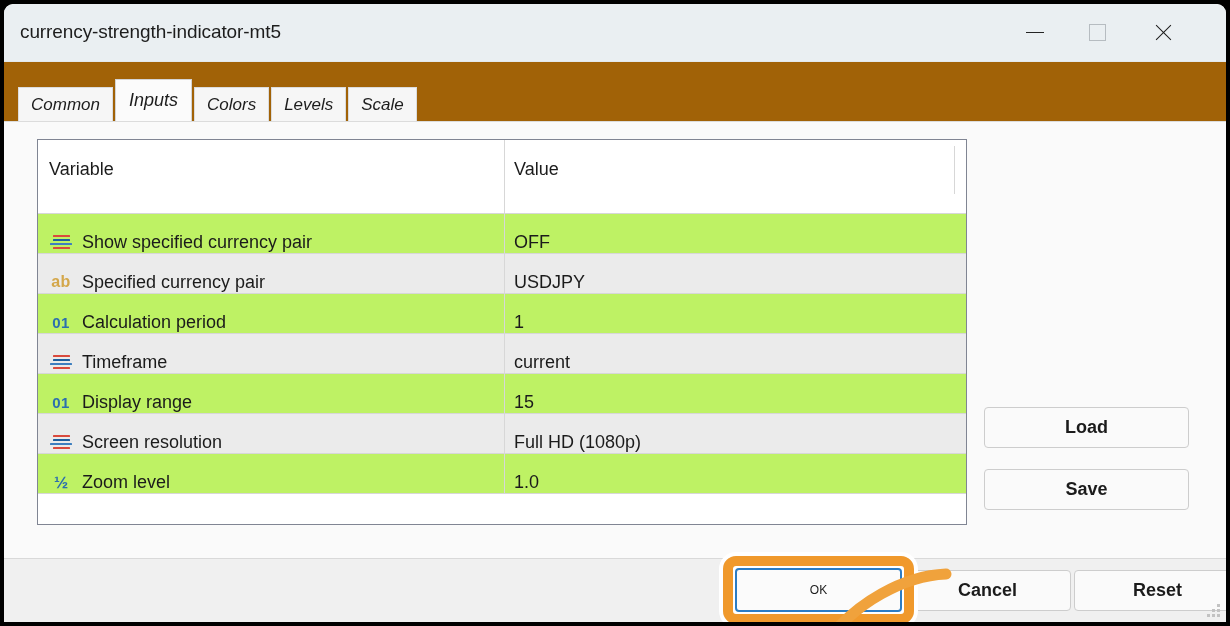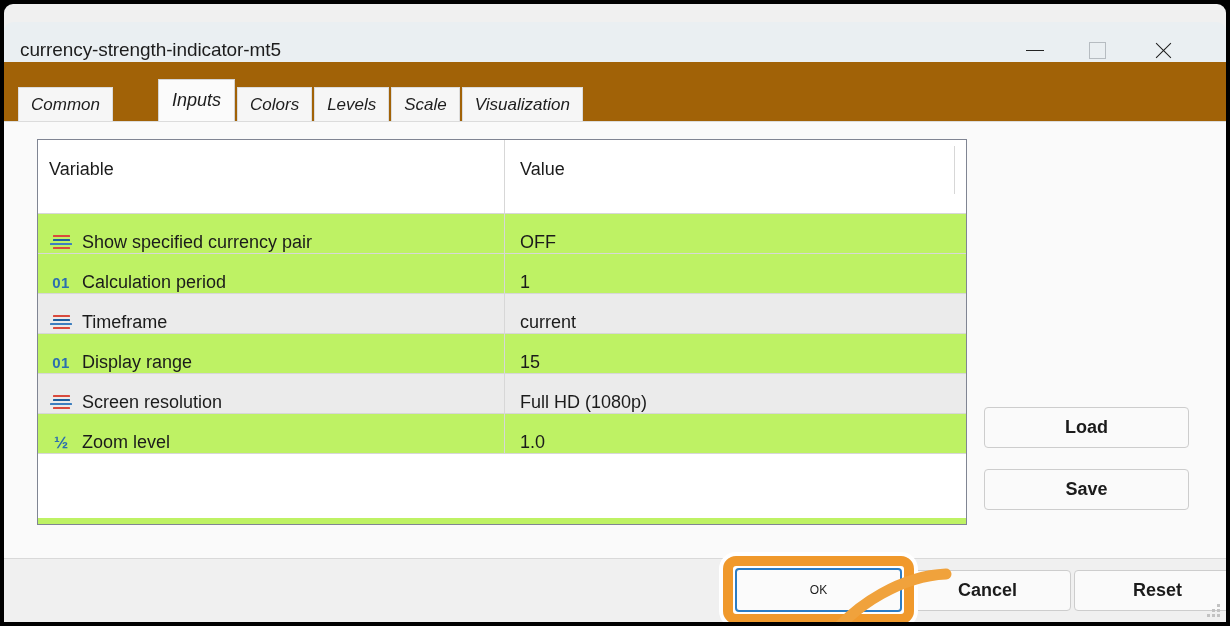--- a/index.html
+++ b/index.html
@@ -20,21 +20,20 @@
     overflow: hidden;
   }
 
   
   #titlebar {
     position: absolute; left: 0; top: 0;
     width: 100%; height: 58px;
     background: #eaeff2;
     border-radius: 9px 9px 0 0;
     border-bottom: 1px solid #e3e8eb;
-    margin-top: 18px;
   }
   #title-text {
     position: absolute; left: 16px; top: 17px;
     font-size: 19px;
     color: #1d1d1d;
     letter-spacing: -0.1px;
     white-space: nowrap;
   }
   .titlebar-btn {
     position: absolute; top: 0;
@@ -89,21 +88,20 @@
     cursor: default;
   }
   .tab.active {
     height: 42px;
     background: #fbfbfb;
     border-color: #d4d4d4;
     position: relative;
     z-index: 3;
     font-size: 18px;
     padding: 0 13px;
-    margin-left: 43px;
   }
 
   
   #content {
     position: absolute; left: 0; top: 117px;
     width: 100%; height: 437px;
     background: #fafafa;
     border-top: 1px solid #dcdcdc;
   }
 
@@ -135,21 +133,21 @@
   .cell-var {
     width: 466px;
     display: flex; align-items: center;
     padding-left: 11px;
     font-size: 18px; color: #1b1b1b;
     white-space: nowrap;
   }
   .cell-val {
     flex: 1;
     display: flex; align-items: center;
-    padding-left: 16px;
+    padding-left: 10px;
     font-size: 18px; color: #1b1b1b;
     white-space: nowrap;
   }
   .col-divider {
     position: absolute; left: 466px; top: 0;
     width: 1px; height: 100%;
     background: #d7d7d7;
   }
   .hdr-right-tick {
     position: absolute; right: 11px; top: 6px;
@@ -274,21 +272,20 @@
     </div>
   </div>
 
   <div id="tabstrip">
     <div id="tabs">
       <div class="tab">Common</div>
       <div class="tab active">Inputs</div>
       <div class="tab">Colors</div>
       <div class="tab">Levels</div>
       <div class="tab">Scale</div>
-      <div class="tab">Visualization</div>
     </div>
   </div>
 
   <div id="content">
 
     <div id="table-box">
 
       <div class="trow header">
         <div class="col-divider"></div>
         <div class="hdr-right-tick"></div>
@@ -303,20 +300,28 @@
             <i class="r"></i>
               <i class="b"></i>
               <i class="w"></i>
               <i class="r"></i>
           </span>
           <span>Show specified currency pair</span>
         </div>
         <div class="cell-val">OFF</div>
       </div>
 
+      <div class="trow alt">
+        <div class="col-divider"></div>
+        <div class="cell-var">
+          <span class="vicon icon-str">ab</span>
+          <span>Specified currency pair</span>
+        </div>
+        <div class="cell-val">USDJPY</div>
+      </div>
 
       <div class="trow">
         <div class="col-divider"></div>
         <div class="cell-var">
           <span class="vicon icon-int">01</span>
           <span>Calculation period</span>
         </div>
         <div class="cell-val">1</div>
       </div>
 

